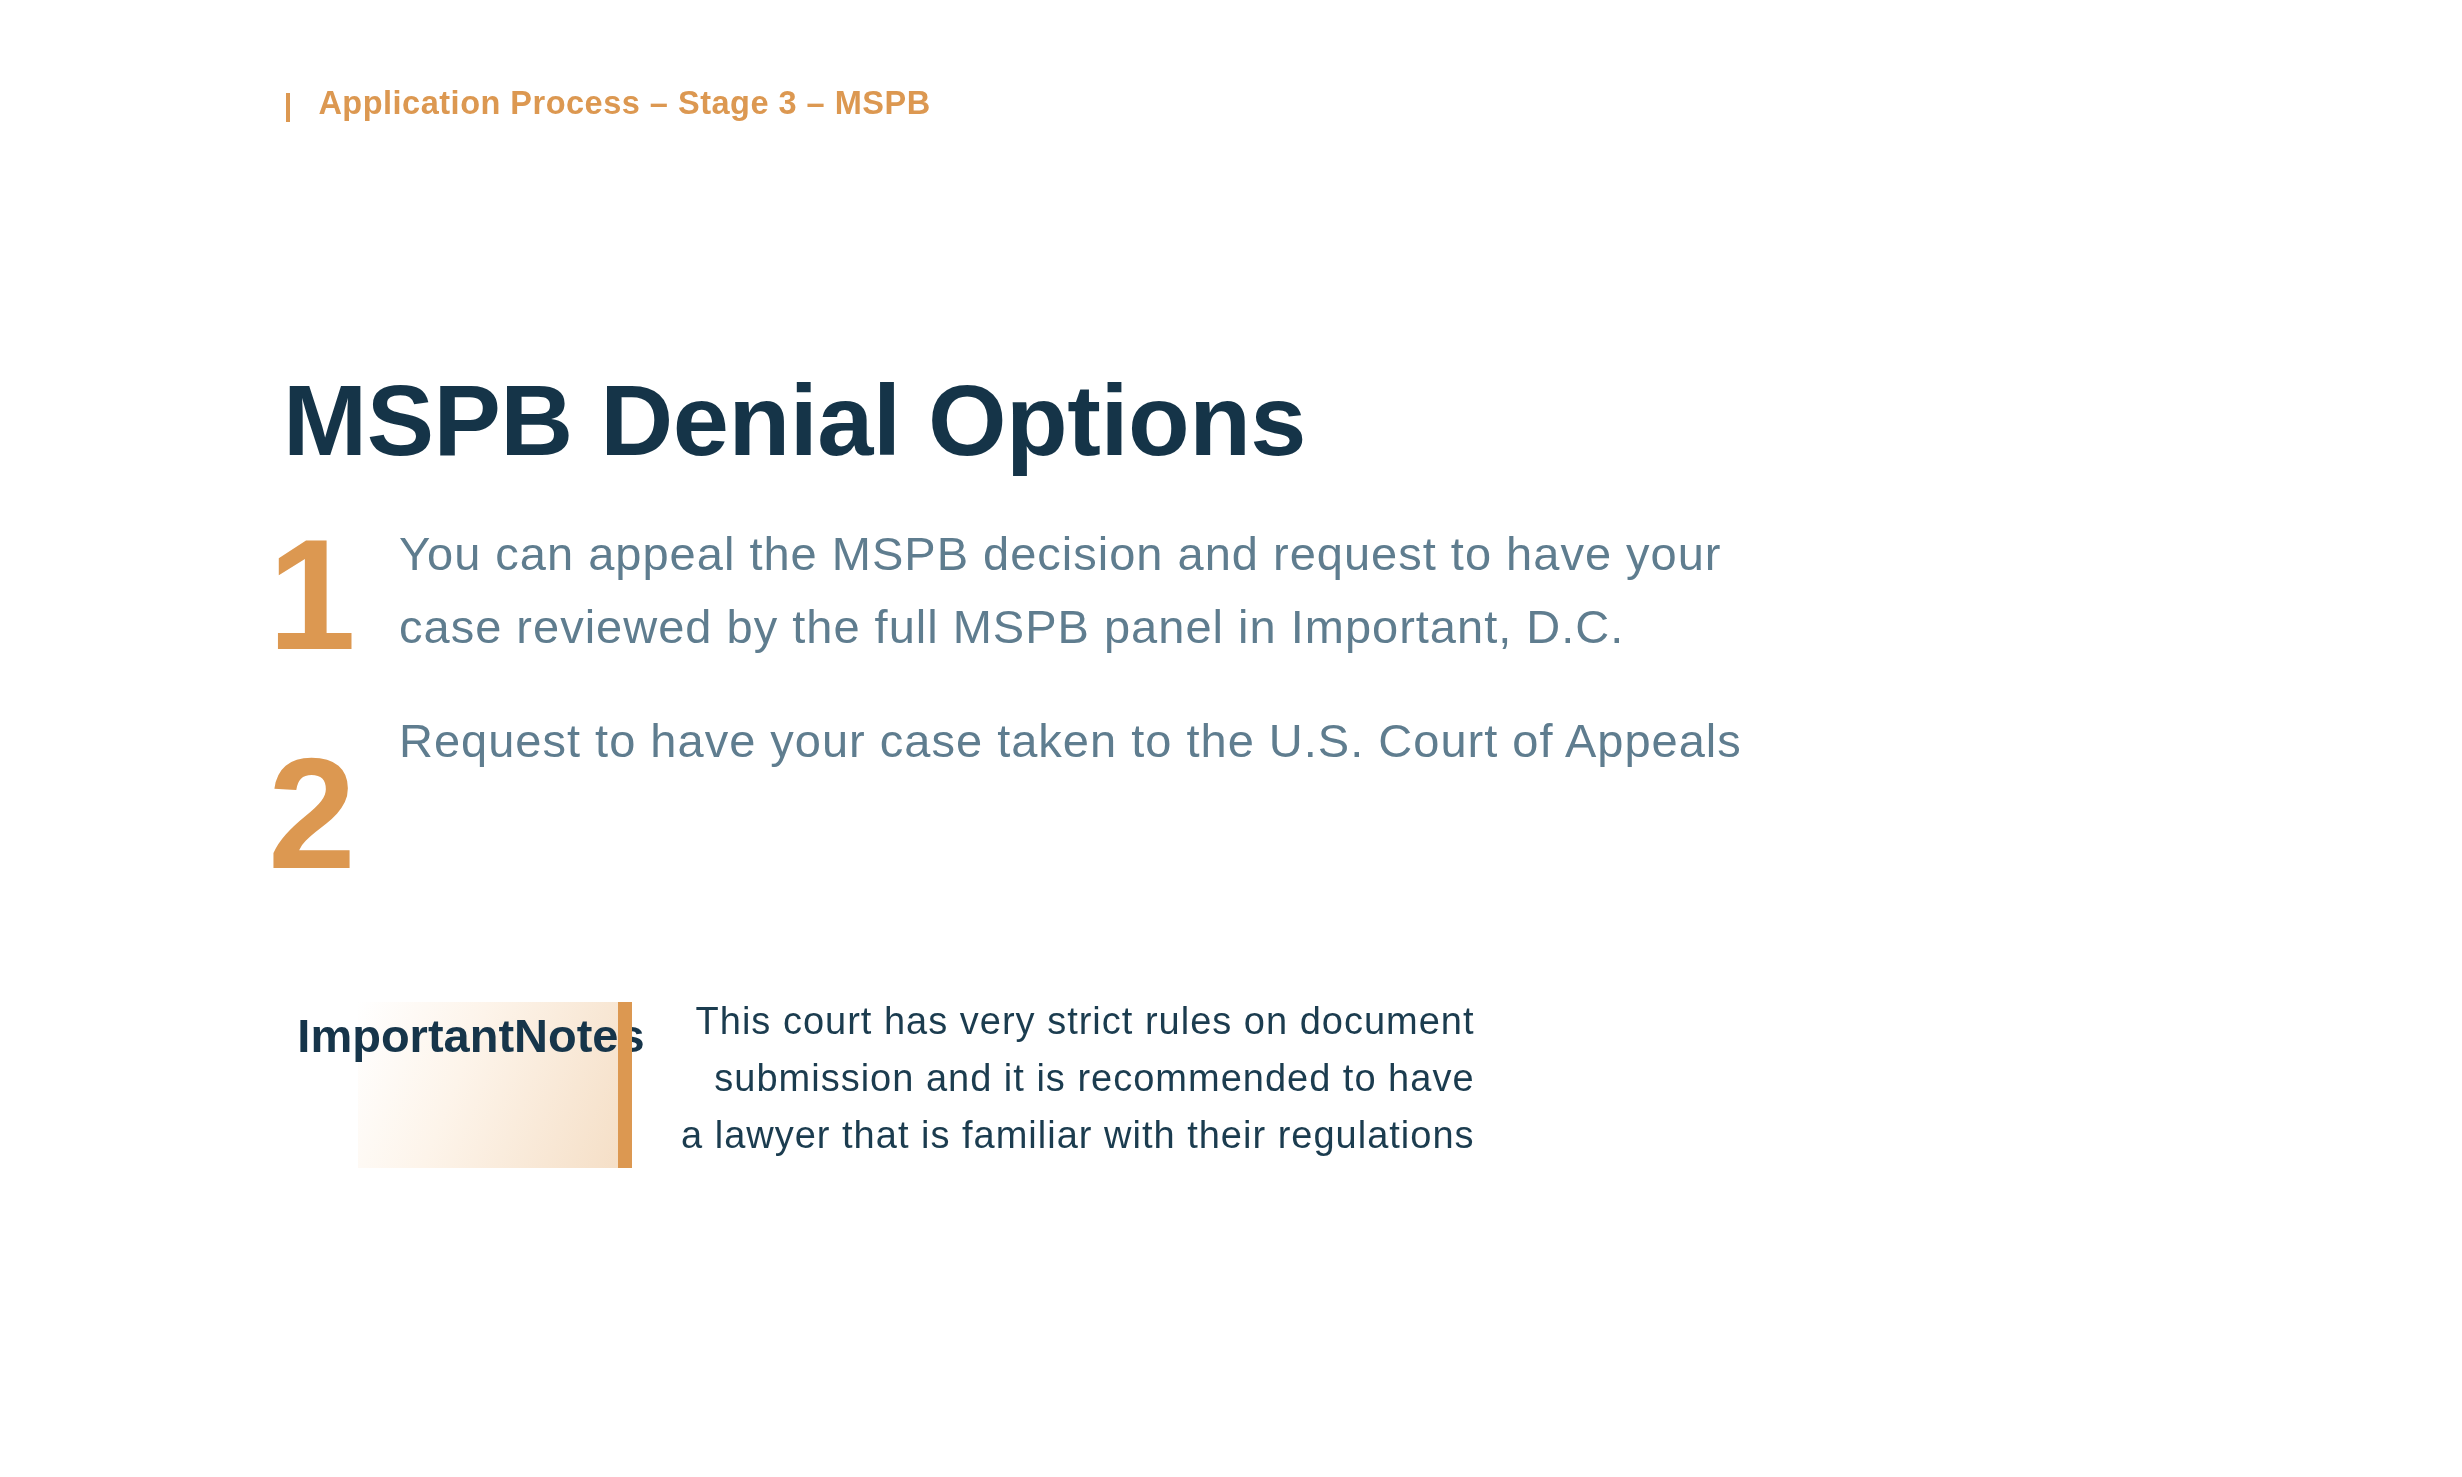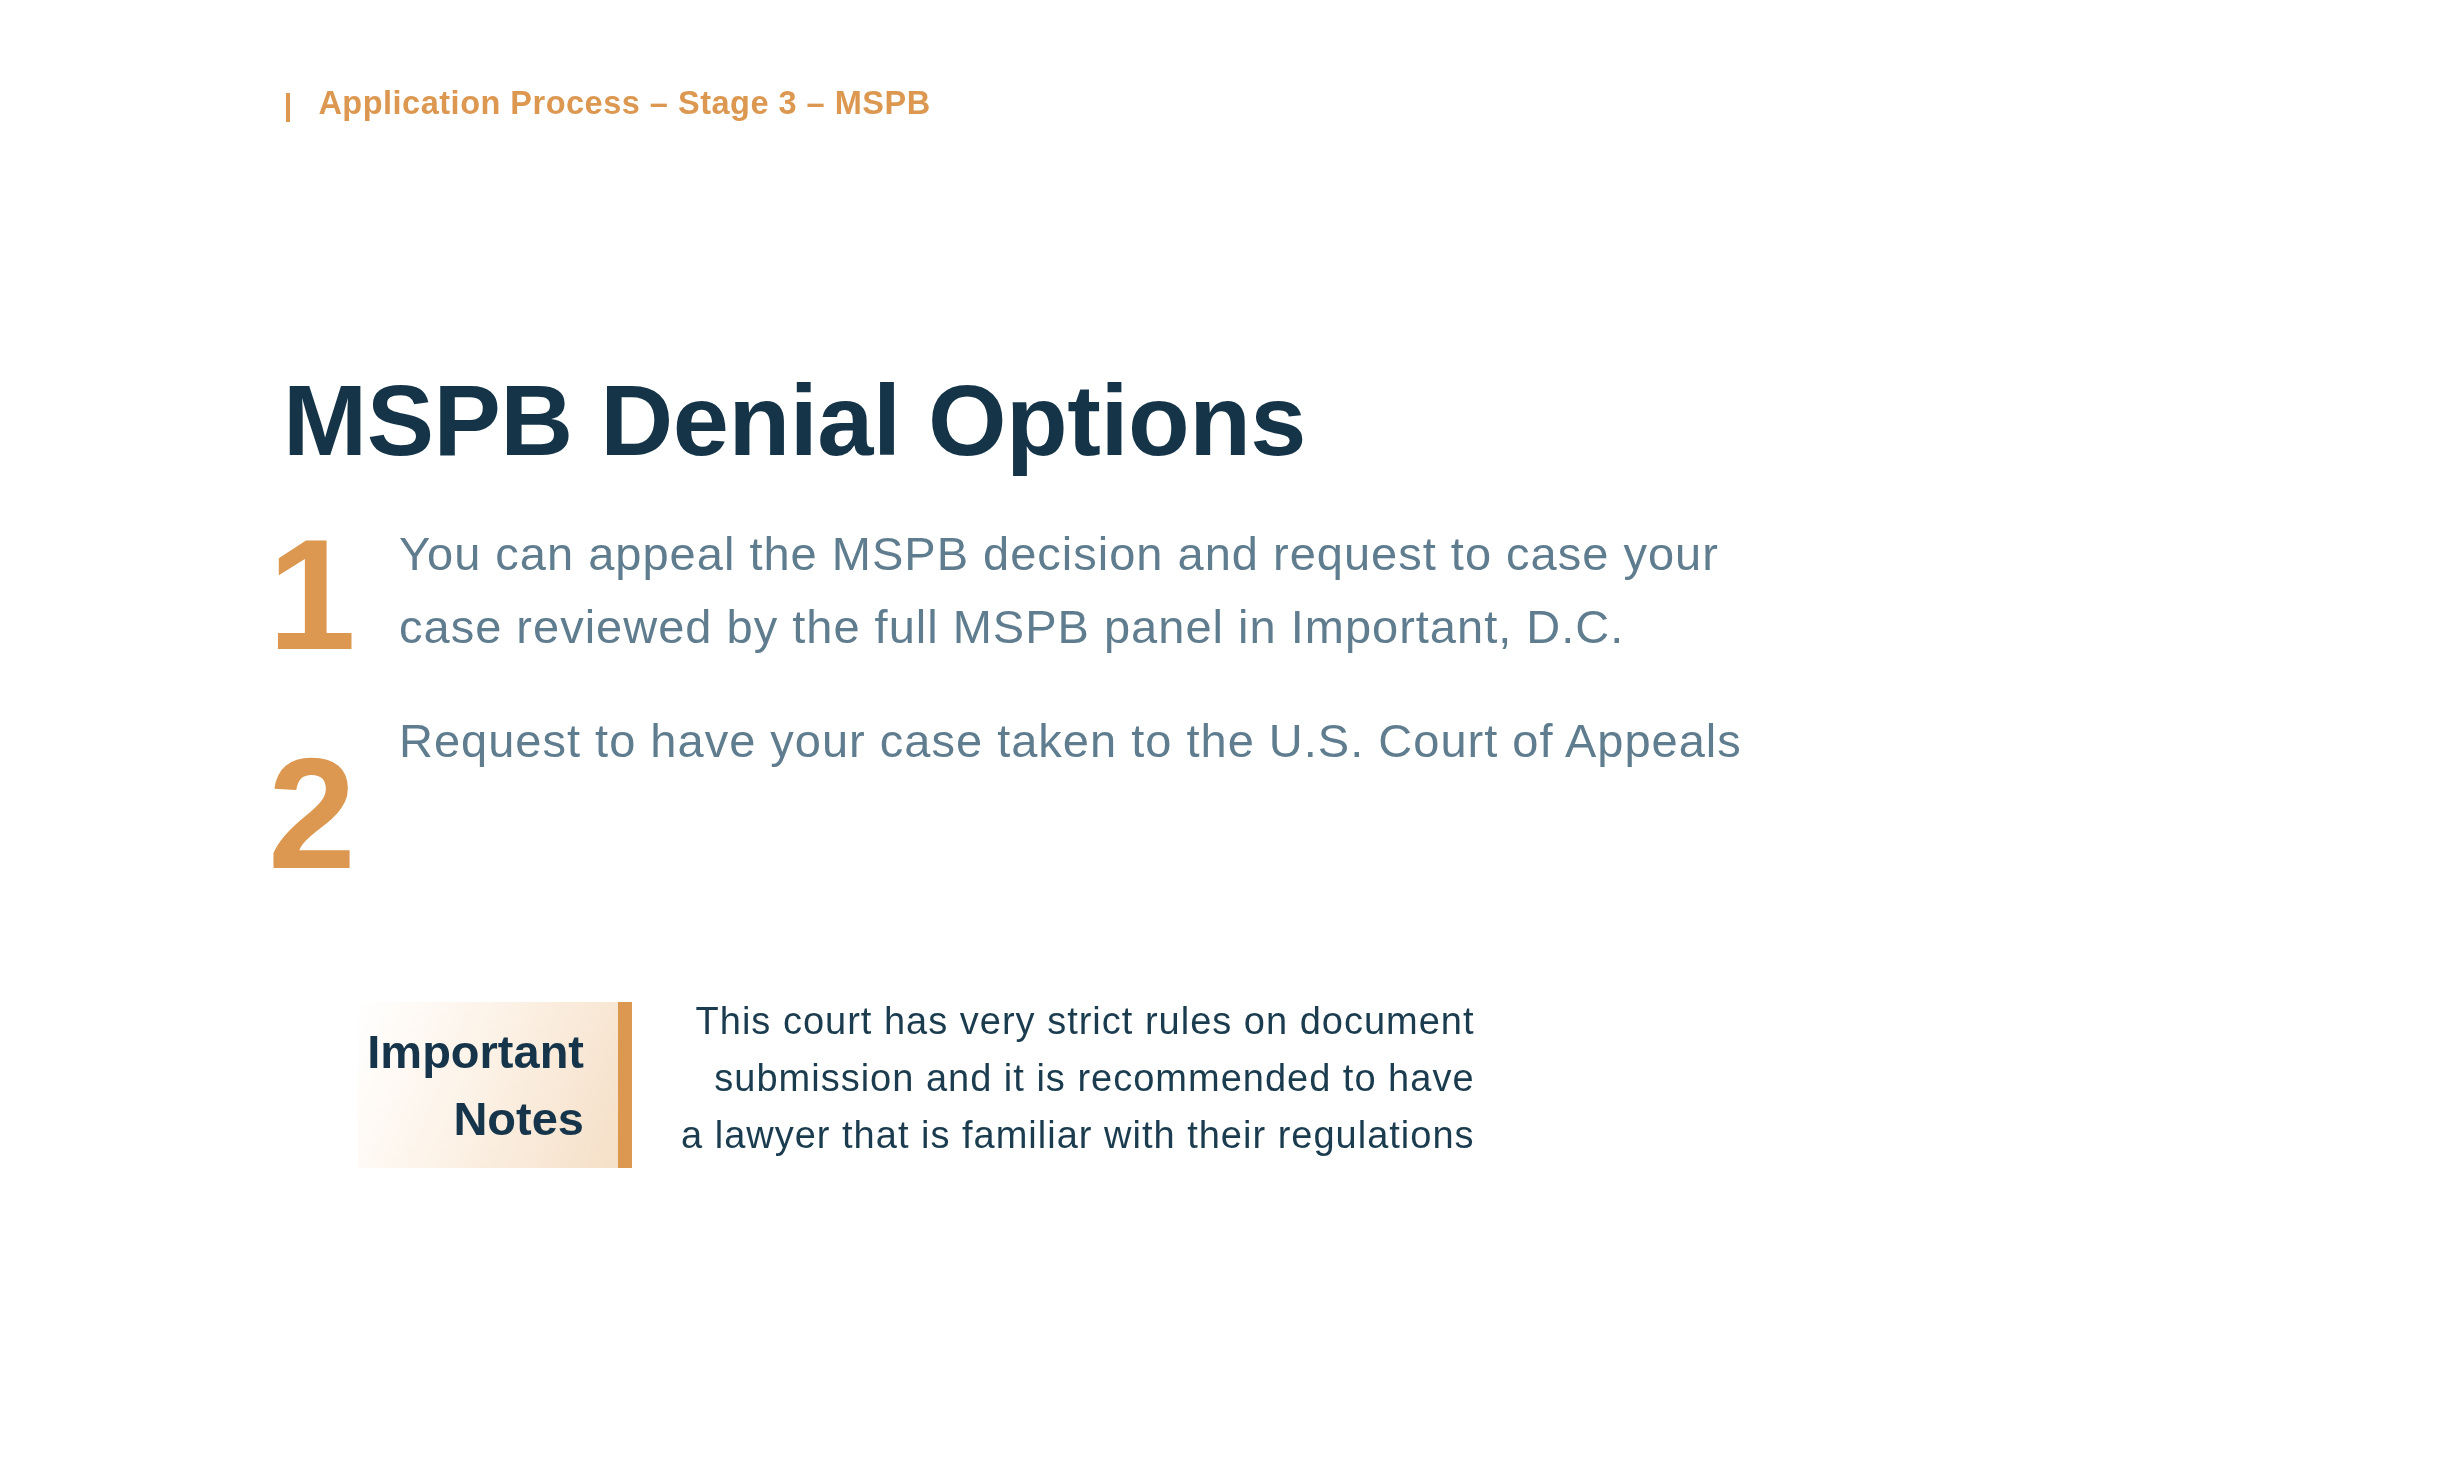--- a/index.html
+++ b/index.html
@@ -84,21 +84,21 @@
   
   .notes-box {
     position: absolute;
     left: 358px;
     top: 1002px;
     width: 260px;
     height: 166px;
     box-sizing: border-box;
     padding-right: 34px;
     display: flex;
-    flex-direction: column;
+    flex-direction: row;
     justify-content: center;
     text-align: right;
     background: linear-gradient(112deg, #ffffff 0%, #fdf4ea 40%, #f5dfc7 100%);
   }
   .notes-label-line {
     font-size: 47px;
     font-weight: 800;
     line-height: 67px;
     color: #16354A;
     white-space: nowrap;
@@ -130,21 +130,21 @@
 
   <header class="eyebrow">
     <span class="eyebrow-bar"></span>
     <span class="eyebrow-text">Application Process – Stage 3 – MSPB</span>
   </header>
 
   <h1 class="title">MSPB Denial Options</h1>
 
   <div class="step-num n1">1</div>
   <div class="step-text t1">
-    <div>You can appeal the MSPB decision and request to case your</div>
+    <div>You can appeal the MSPB decision and request to have your</div>
     <div>case reviewed by the full MSPB panel in Important, D.C.</div>
   </div>
 
   <div class="step-num n2">2</div>
   <div class="step-text t2">
     <div>Request to have your case taken to the U.S. Court of Appeals</div>
   </div>
 
   <div class="notes-box">
     <div class="notes-label-line">Important</div>

